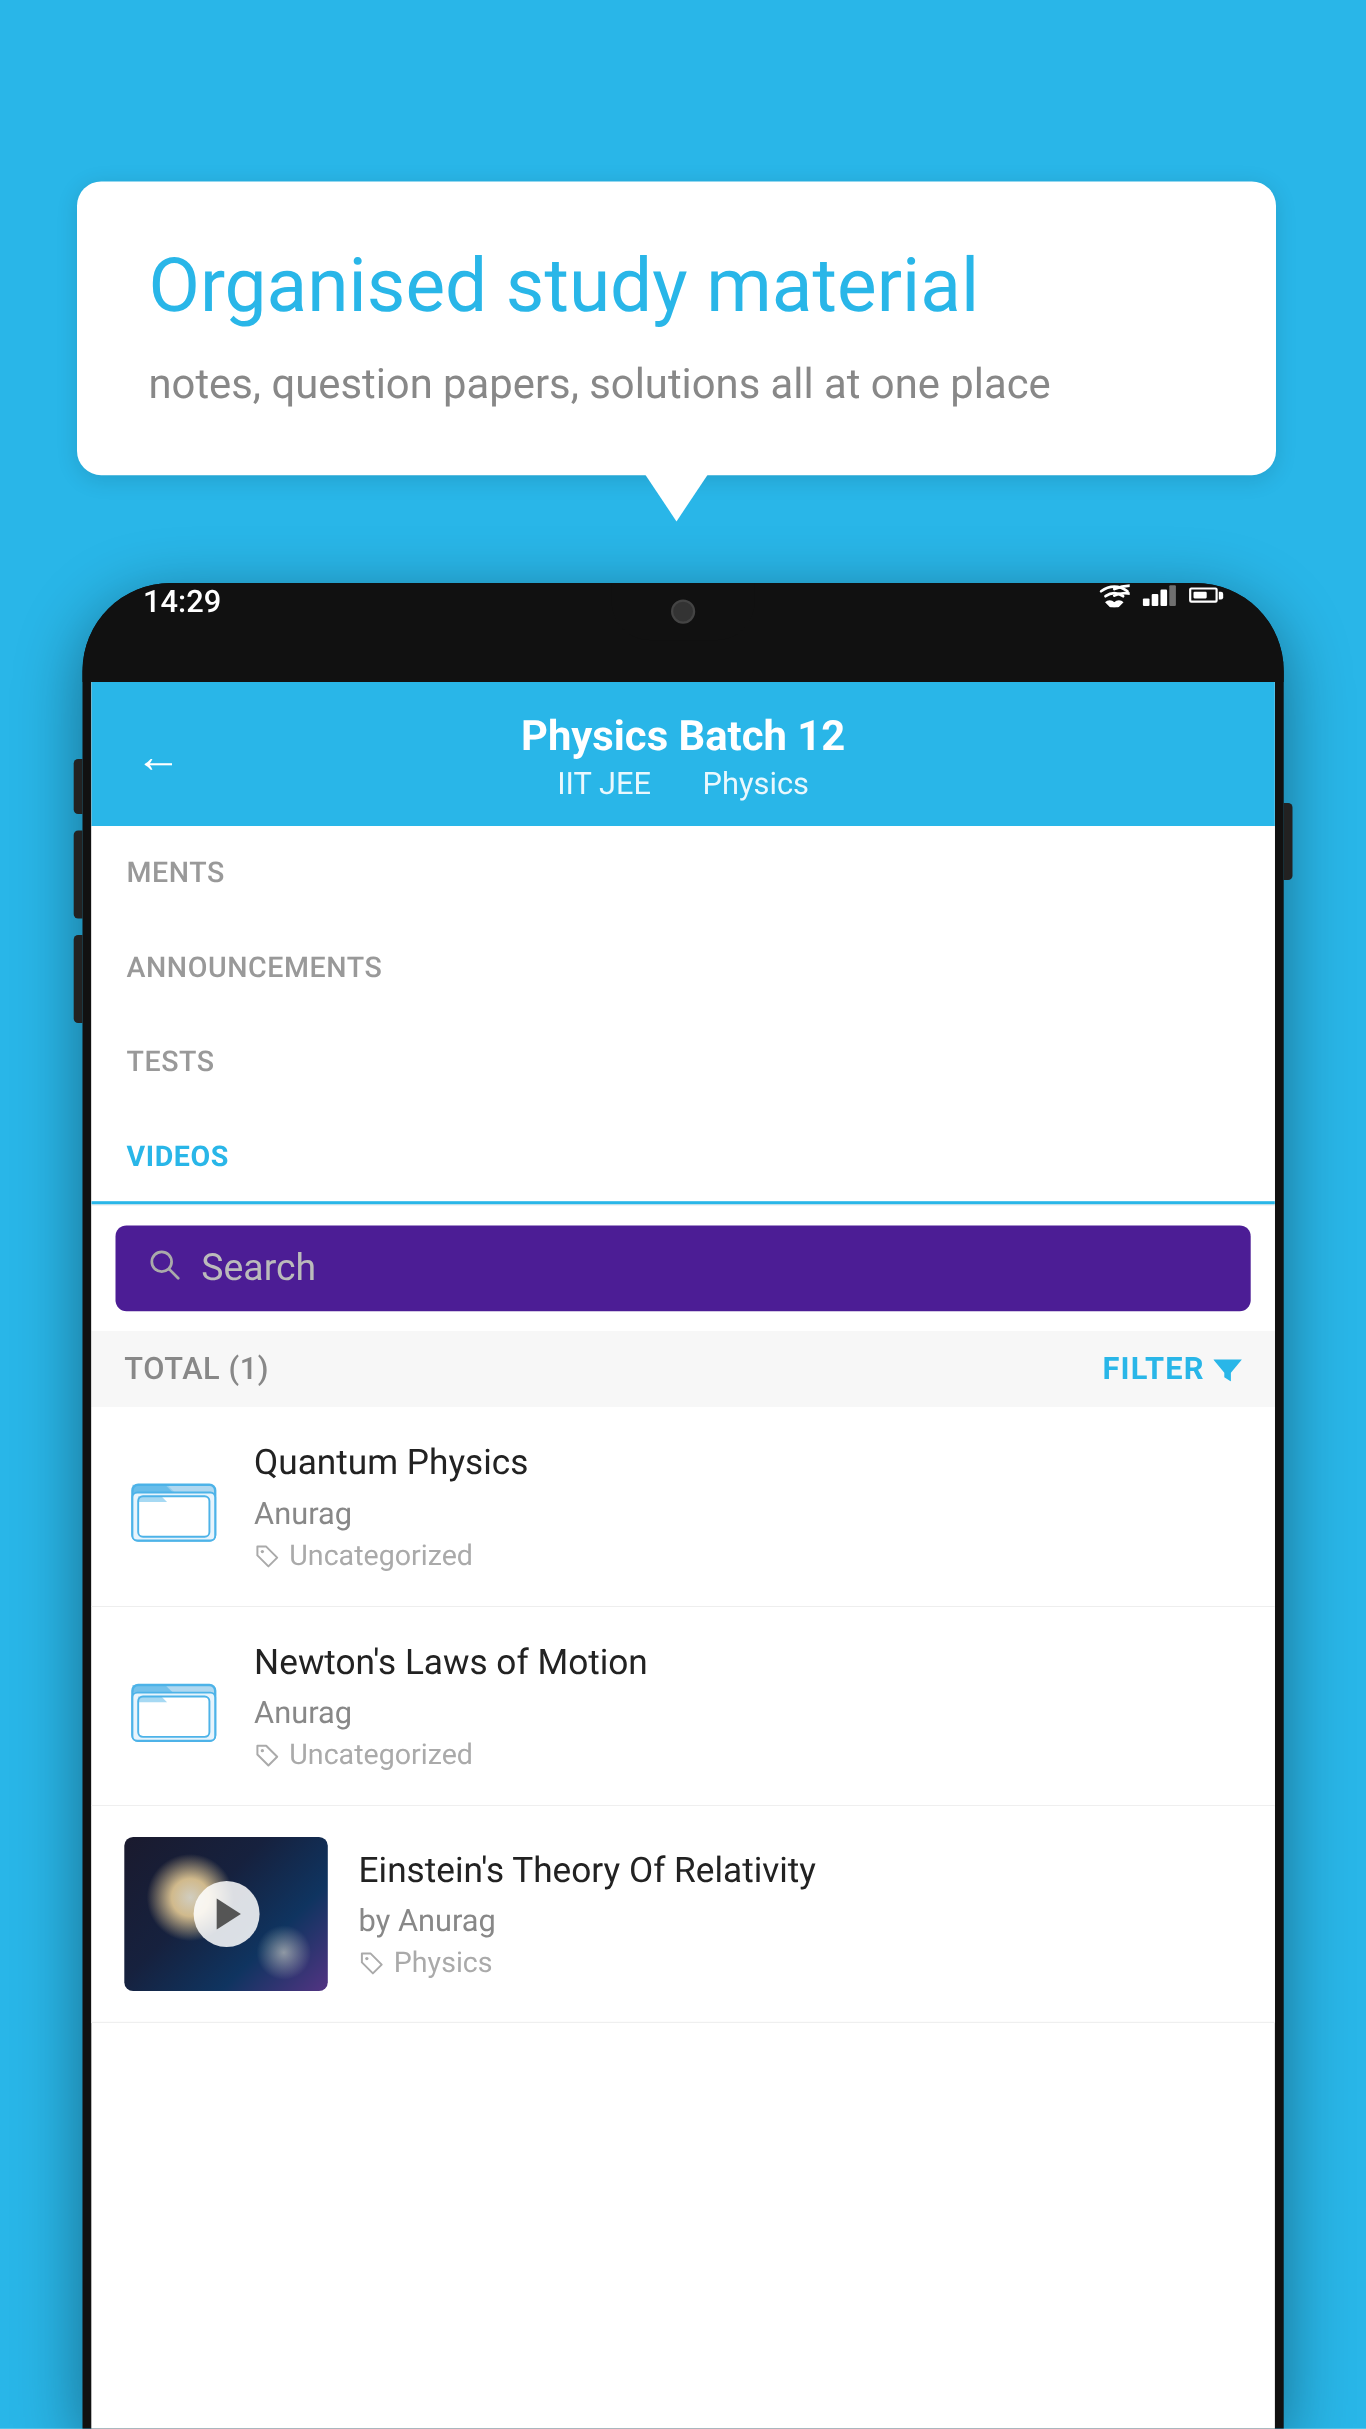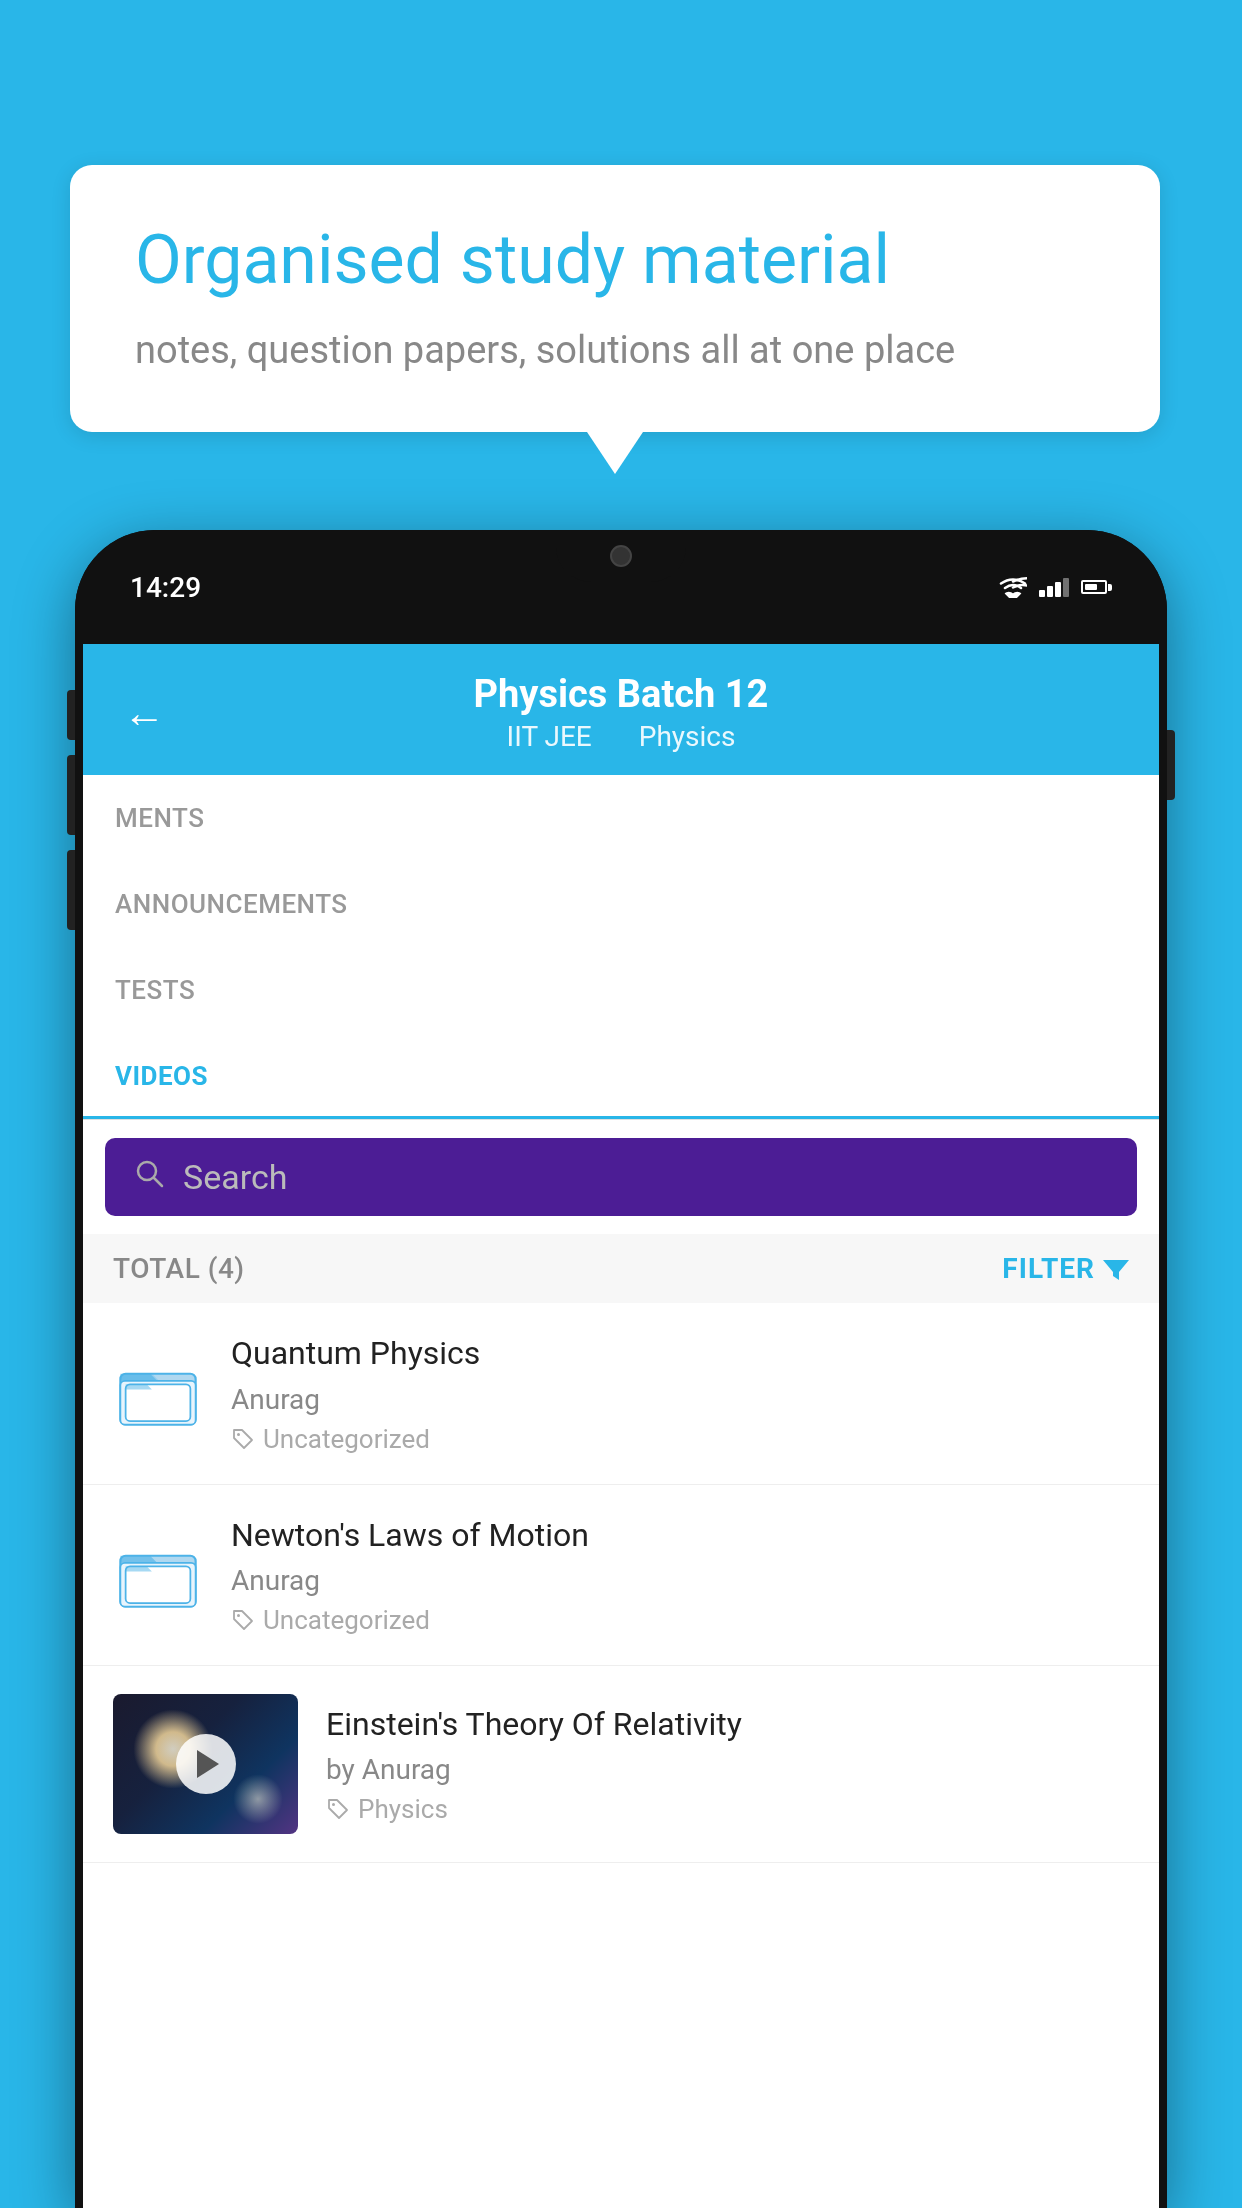--- a/index.html
+++ b/index.html
@@ -66,25 +66,25 @@
       bottom: 0px;
       background: #111;
       border-radius: 80px 80px 0 0;
       padding: 0;
       box-shadow: 0 15px 60px rgba(0,0,0,0.4);
     }
 
     
     .phone-top {
       position: relative;
-      height: 114px;
+      height: 90px;
       background: #111;
       border-radius: 80px 80px 0 0;
       display: flex;
-      align-items: center;
+      align-items: flex-start;
       justify-content: space-between;
       padding: 0 55px;
     }
 
     .phone-notch {
       position: absolute;
       top: 0;
       left: 50%;
       transform: translateX(-50%);
       width: 130px;
@@ -510,21 +510,21 @@
           <svg width="32" height="32" viewBox="0 0 32 32" fill="none">
             <circle cx="14" cy="14" r="9" stroke="#aaa" stroke-width="2.5"></circle>
             <line x1="21" y1="21" x2="29" y2="29" stroke="#aaa" stroke-width="2.5" stroke-linecap="round"></line>
           </svg>
         </span>
         <span class="search-text">Search</span>
       </div>
     </div>
 
     <div class="filter-row">
-      <span class="total-count">TOTAL (4)</span>
+      <span class="total-count">TOTAL (1)</span>
       <div class="filter-btn">
         <span>FILTER</span>
         <svg width="26" height="22" viewBox="0 0 26 22" fill="#29b6e8">
           <polygon points="0,2 26,2 16,14 16,22 10,18 10,14"></polygon>
         </svg>
       </div>
     </div>
 
     <div class="video-item">
       <div class="folder-icon">

